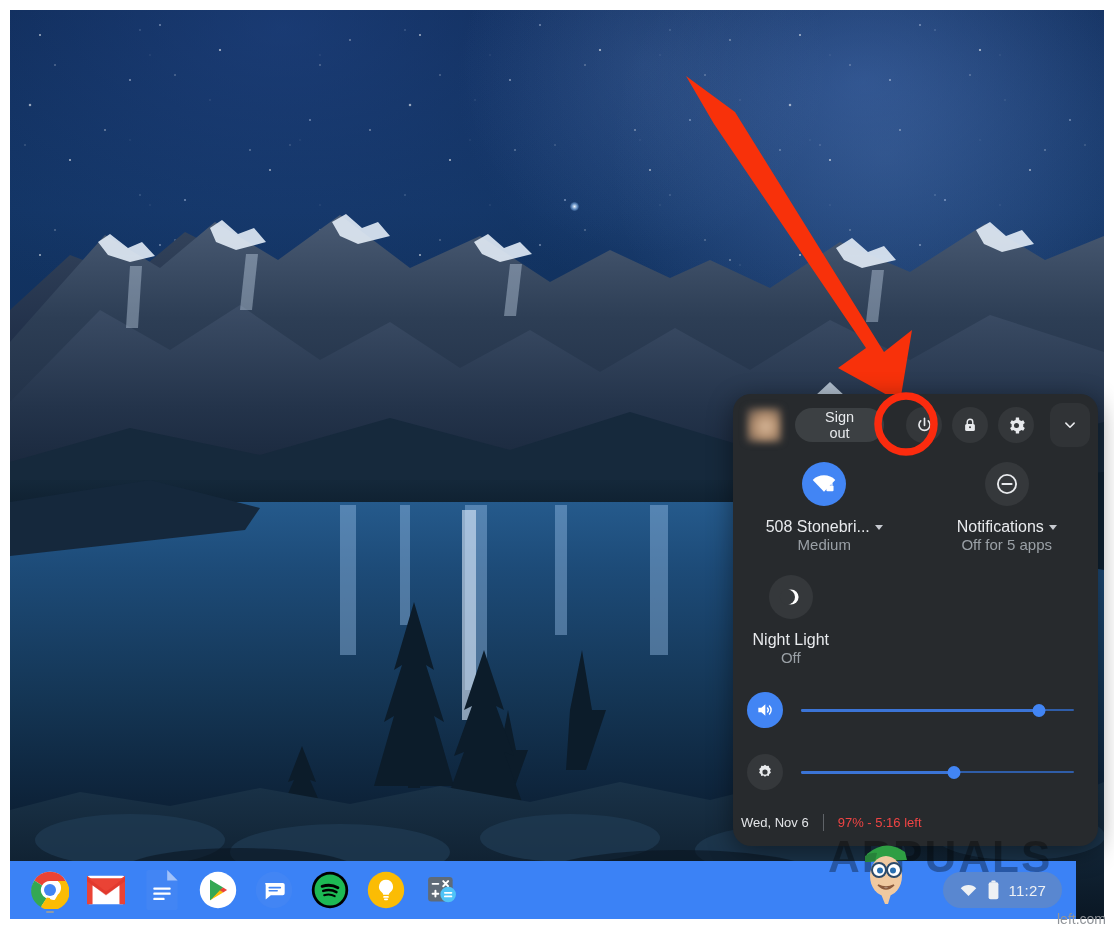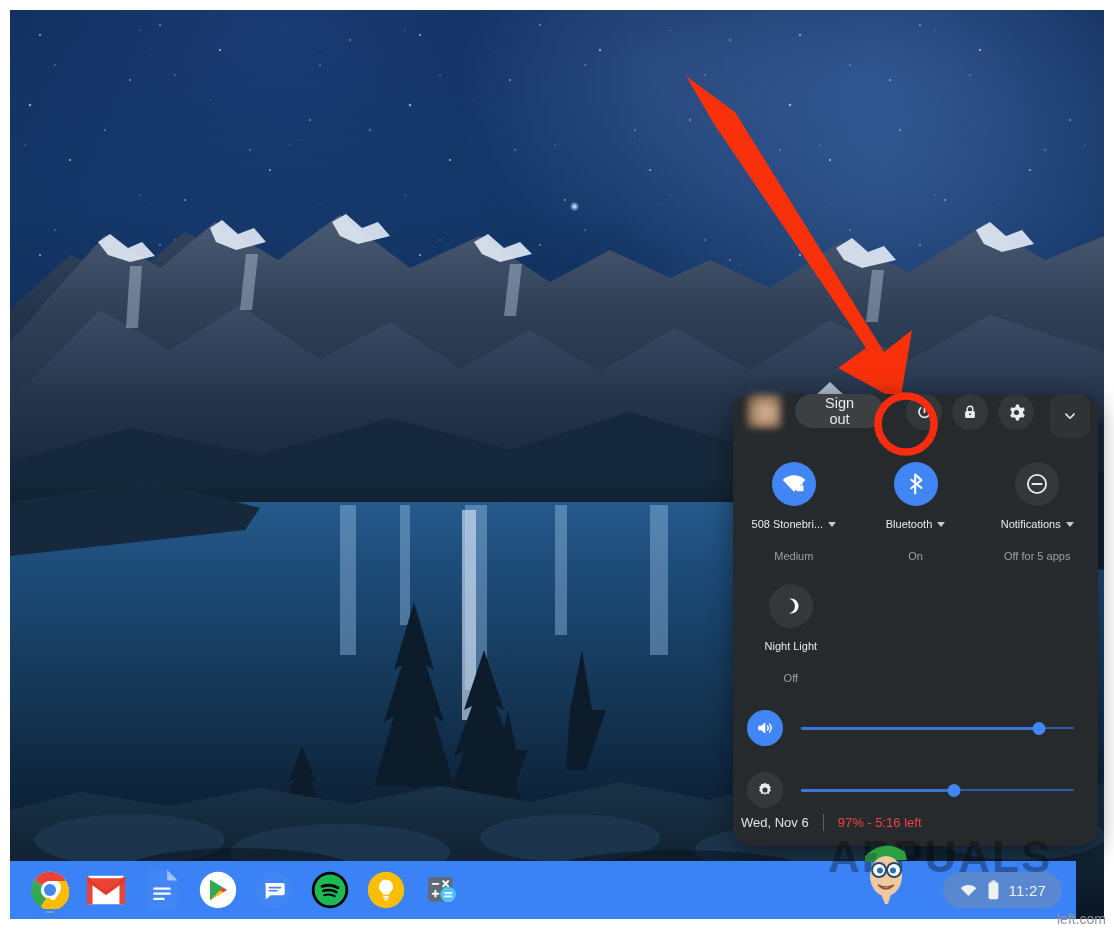--- a/index.html
+++ b/index.html
@@ -78,21 +78,21 @@
   
   #arrow{position:absolute;left:0;top:0;width:1114px;height:929px;pointer-events:none;}
   
   #tray-panel{
     position:absolute;left:733px;top:394px;width:365px;height:452px;
     background:#272a2d;border-radius:18px;
     box-shadow:0 6px 26px rgba(0,0,0,.45);
     color:#e8eaed;
   }
   .tray-top{
-    display:flex;height:62px;padding:0 8px 0 14px;gap:0;
+    display:flex;align-items:center;height:62px;padding:0 8px 0 14px;gap:0;
   }
   .avatar{
     width:34px;height:34px;border-radius:3px;
     background:radial-gradient(circle at 55% 55%, #d9b99a 0%, #b08c6d 45%, #6a5a4e 80%, #40393a 100%);
     filter:blur(3.5px);
     flex:0 0 auto;margin-right:14px;
   }
   .signout-btn{
     height:34px;padding:0 18px;border-radius:17px;background:#3c4043;
     display:flex;align-items:center;justify-content:center;
@@ -113,28 +113,28 @@
   
   .tiles{display:flex;padding:6px 0 0 0;}
   .tile{flex:1;display:flex;flex-direction:column;align-items:center;cursor:pointer;}
   .tile-icon{
     width:44px;height:44px;border-radius:50%;
     display:flex;align-items:center;justify-content:center;position:relative;
   }
   .tile-icon.on{background:#4285f4;}
   .tile-icon.off{background:#35383b;}
   .tile-label{
-    margin-top:12px;font-size:11px;color:#e8eaed;white-space:nowrap;
+    margin-top:12px;font-size:16px;color:#e8eaed;white-space:nowrap;
     display:flex;align-items:center;gap:5px;
   }
   .caret{
     width:0;height:0;border-left:4.5px solid transparent;border-right:4.5px solid transparent;
     border-top:5px solid #c7cad0;display:inline-block;
   }
-  .tile-sub{margin-top:20px;font-size:11px;color:#9aa0a6;}
+  .tile-sub{margin-top:0;font-size:15px;color:#9aa0a6;}
   .tiles-row2{display:flex;padding:22px 18px 0 0;}
   .tiles-row2 .tile{flex:0 0 33.33%;}
   
   .slider-row{display:flex;align-items:center;padding:0 24px 0 14px;margin-top:26px;}
   .slider-icon{
     width:36px;height:36px;border-radius:50%;display:flex;align-items:center;justify-content:center;
     flex:0 0 auto;cursor:pointer;
   }
   .slider-icon.accent{background:#4285f4;}
   .slider-icon.muted{background:#35383b;}
@@ -369,32 +369,20 @@
             <rect x="13.6" y="12.6" width="7.8" height="7" rx="1.2" fill="#4285f4" opacity=".0"></rect>
           </svg>
         </div>
         <div class="tile-label">
           <span>508 Stonebri...</span>
           <i class="caret"></i>
         </div>
         <div class="tile-sub">Medium</div>
       </div>
 
-      <div class="tile">
-        <div class="tile-icon on">
-          <svg width="24" height="24" viewBox="0 0 24 24">
-            <path d="M11.2 2.6 L17.4 8.1 L7.2 16.2 M11.2 21.4 L11.2 2.6 M17.4 15.9 L7.2 7.8" stroke="#ffffff" stroke-width="2.1" fill="none" stroke-linecap="round" stroke-linejoin="round"></path>
-          </svg>
-        </div>
-        <div class="tile-label">
-          <span>Bluetooth</span>
-          <i class="caret"></i>
-        </div>
-        <div class="tile-sub">On</div>
-      </div>
 
       <div class="tile">
         <div class="tile-icon off">
           <svg width="26" height="26" viewBox="0 0 24 24">
             <circle cx="12" cy="12" r="8.4" stroke="#e8eaed" stroke-width="1.7" fill="none"></circle>
             <path d="M7.7 12 H16.3" stroke="#e8eaed" stroke-width="1.7" stroke-linecap="round"></path>
           </svg>
         </div>
         <div class="tile-label">
           <span>Notifications</span>

